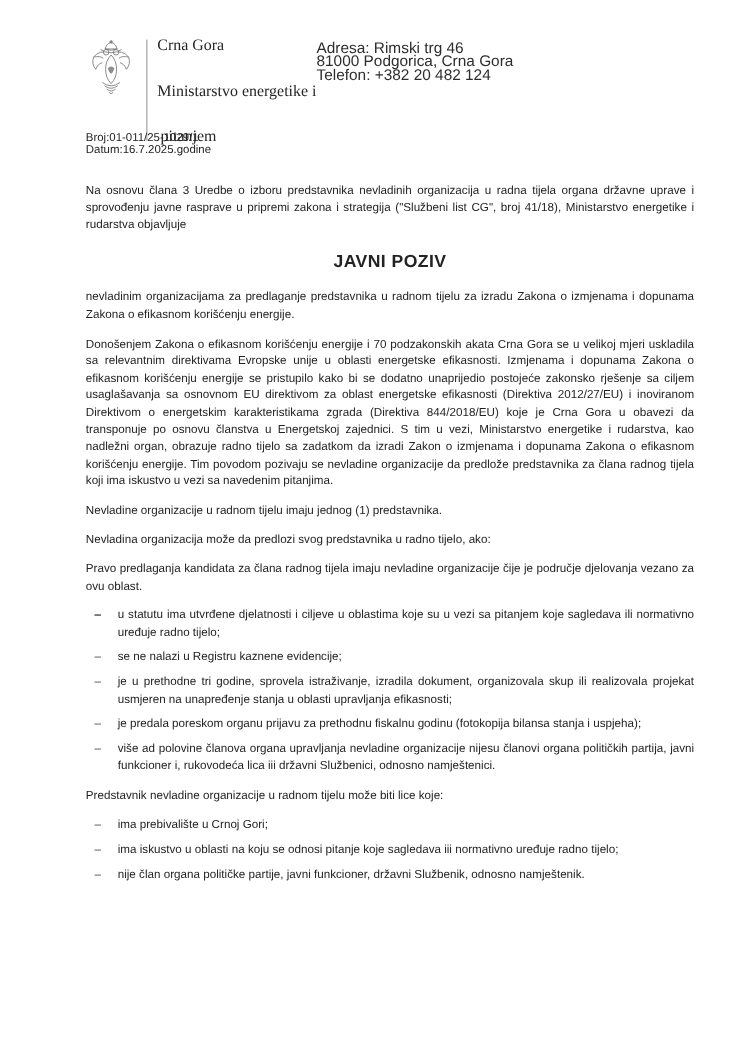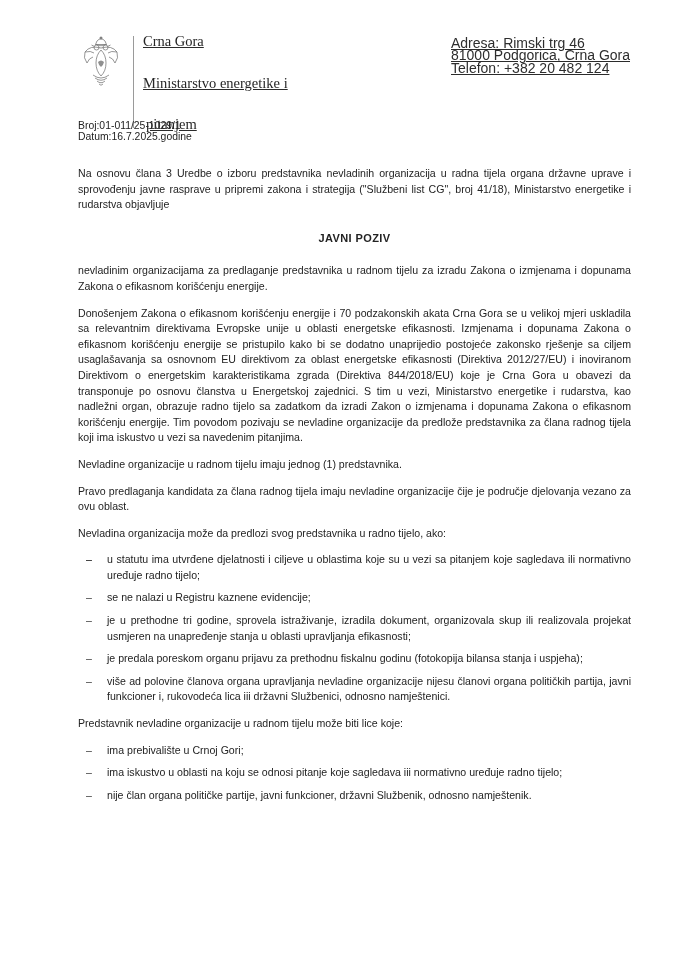--- a/index.html
+++ b/index.html
@@ -26,22 +26,21 @@
   
   .header {
     position: absolute;
     left: 0;
     top: 0;
     width: 679px;
     padding: 32px 49px 0 78px;
     box-sizing: border-box;
     display: flex;
     align-items: flex-start;
-    justify-content: space-between;
-    text-decoration: underline;
+    justify-content: flex-start;
   }
   .brand {
     display: flex;
     align-items: flex-start;
   }
   .emblem {
     width: 46px;
     height: 58px;
     margin-top: 2px;
     flex: 0 0 auto;
@@ -102,21 +101,21 @@
   .body p {
     margin: 0 0 11px 0;
     text-align: justify;
     text-justify: inter-word;
   }
   .title {
     text-align: center !important;
     font-weight: bold;
     letter-spacing: .4px;
     margin: 18px 0 17px 0 !important;
-    font-size: 11px;
+    font-size: 16px;
   }
   ul.dash {
     list-style: none;
     margin: 0 0 11px 0;
     padding: 0;
   }
   ul.dash li {
     position: relative;
     padding-left: 29px;
     margin-bottom: 7px;
@@ -195,23 +194,23 @@
     <p>Na osnovu člana 3 Uredbe o izboru predstavnika nevladinih organizacija u radna tijela organa državne uprave i sprovođenju javne rasprave u pripremi zakona i strategija ("Službeni list CG", broj 41/18), Ministarstvo energetike i rudarstva objavljuje</p>
 
     <p class="title">JAVNI POZIV</p>
 
     <p>nevladinim organizacijama za predlaganje predstavnika u radnom tijelu za izradu Zakona o izmjenama i dopunama Zakona o efikasnom korišćenju energije.</p>
 
     <p>Donošenjem Zakona o efikasnom korišćenju energije i 70 podzakonskih akata Crna Gora se u velikoj mjeri uskladila sa relevantnim direktivama Evropske unije u oblasti energetske efikasnosti. Izmjenama i dopunama Zakona o efikasnom korišćenju energije se pristupilo kako bi se dodatno unaprijedio postojeće zakonsko rješenje sa ciljem usaglašavanja sa osnovnom EU direktivom za oblast energetske efikasnosti (Direktiva 2012/27/EU) i inoviranom Direktivom o energetskim karakteristikama zgrada (Direktiva 844/2018/EU) koje je Crna Gora u obavezi da transponuje po osnovu članstva u Energetskoj zajednici. S tim u vezi, Ministarstvo energetike i rudarstva, kao nadležni organ, obrazuje radno tijelo sa zadatkom da izradi Zakon o izmjenama i dopunama Zakona o efikasnom korišćenju energije. Tim povodom pozivaju se nevladine organizacije da predlože predstavnika za člana radnog tijela koji ima iskustvo u vezi sa navedenim pitanjima.</p>
 
     <p>Nevladine organizacije u radnom tijelu imaju jednog (1) predstavnika.</p>
 
+    <p>Nevladina organizacija može da predlozi svog predstavnika u radno tijelo, ako:</p>
+
     <p>Pravo predlaganja kandidata za člana radnog tijela imaju nevladine organizacije čije je područje djelovanja vezano za ovu oblast.</p>
-
-    <p>Nevladina organizacija može da predlozi svog predstavnika u radno tijelo, ako:</p>
 
     <ul class="dash list-block">
       <li><span class="dashmark">–</span></li>
       <li><span class="dashmark">–</span><span>u statutu ima utvrđene djelatnosti i ciljeve u oblastima koje su u vezi sa pitanjem koje sagledava ili  normativno uređuje radno tijelo;</span></li>
       <li><span class="dashmark">–</span><span>se ne nalazi u Registru kaznene evidencije;</span></li>
       <li><span class="dashmark">–</span><span>je u prethodne tri godine, sprovela istraživanje, izradila dokument, organizovala skup ili realizovala projekat usmjeren na unapređenje stanja u oblasti upravljanja efikasnosti;</span></li>
       <li><span class="dashmark">–</span><span>je predala poreskom organu prijavu za prethodnu fiskalnu godinu (fotokopija bilansa stanja i uspjeha);</span></li>
       <li><span class="dashmark">–</span><span>više ad polovine članova organa upravljanja nevladine organizacije nijesu članovi organa političkih partija, javni funkcioner i, rukovodeća lica iii državni Službenici, odnosno namještenici.</span></li>
     </ul>
 

